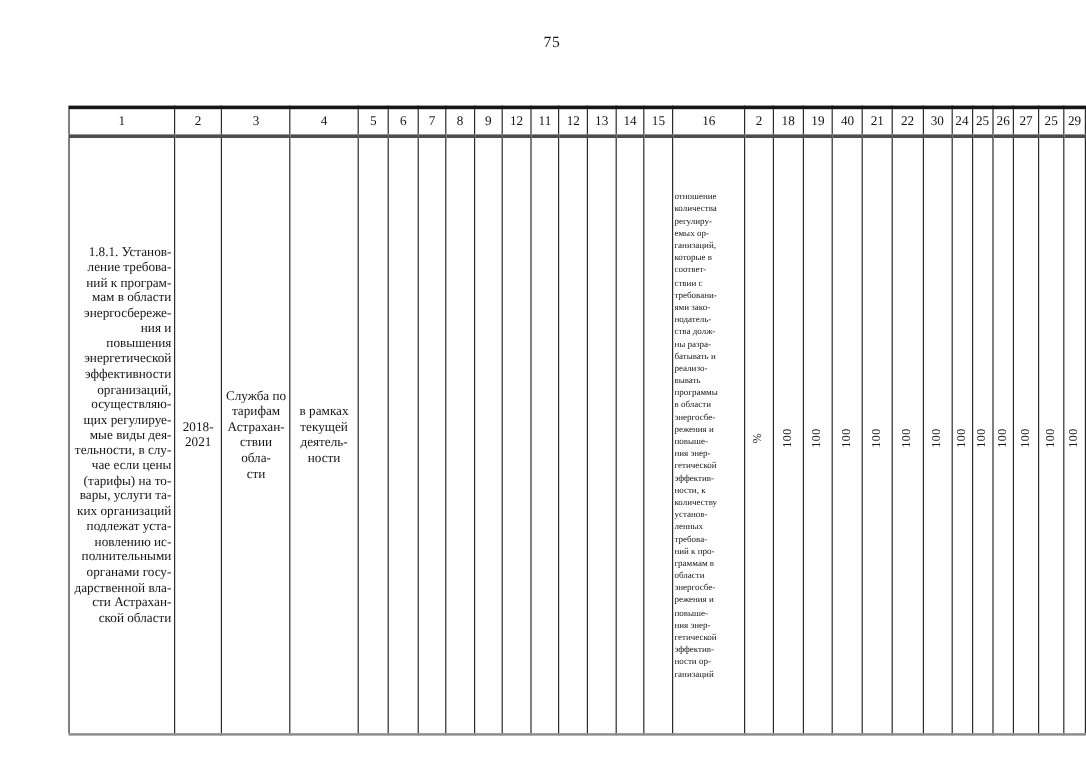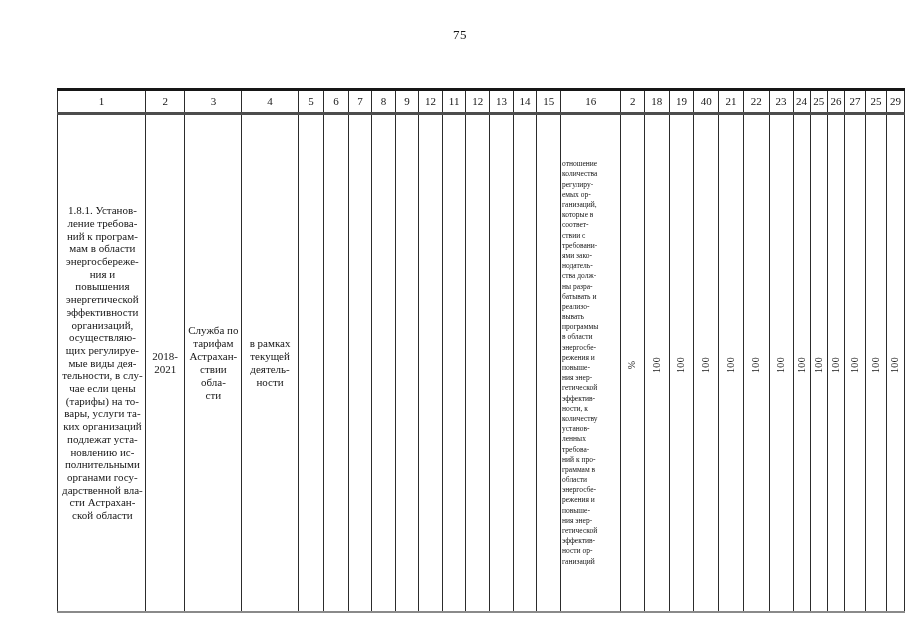--- a/index.html
+++ b/index.html
@@ -54,21 +54,21 @@
     border-bottom: 3px solid #4d4d4d;
     line-height: 1;
   }
   tbody td {
     height: 496px;
   }
   .cell-text {
     white-space: pre-line;
   }
   td.c1 .cell-text {
-    text-align: center;
+    text-align: right;
     padding: 0 2px 0 4px;
     font-size: 11px;
     line-height: 1.155;
   }
   td.c2 .cell-text, td.c3 .cell-text, td.c4 .cell-text {
     text-align: center;
     font-size: 11px;
     line-height: 1.18;
     padding: 0 1px;
   }
@@ -145,21 +145,21 @@
         <th>13</th>
         <th>14</th>
         <th>15</th>
         <th>16</th>
         <th>2</th>
         <th>18</th>
         <th>19</th>
         <th>40</th>
         <th>21</th>
         <th>22</th>
-        <th>23</th>
+        <th>30</th>
         <th>24</th>
         <th>25</th>
         <th>26</th>
         <th>27</th>
         <th>25</th>
         <th>29</th>
       </tr>
     </thead>
     <tbody>
       <tr>

